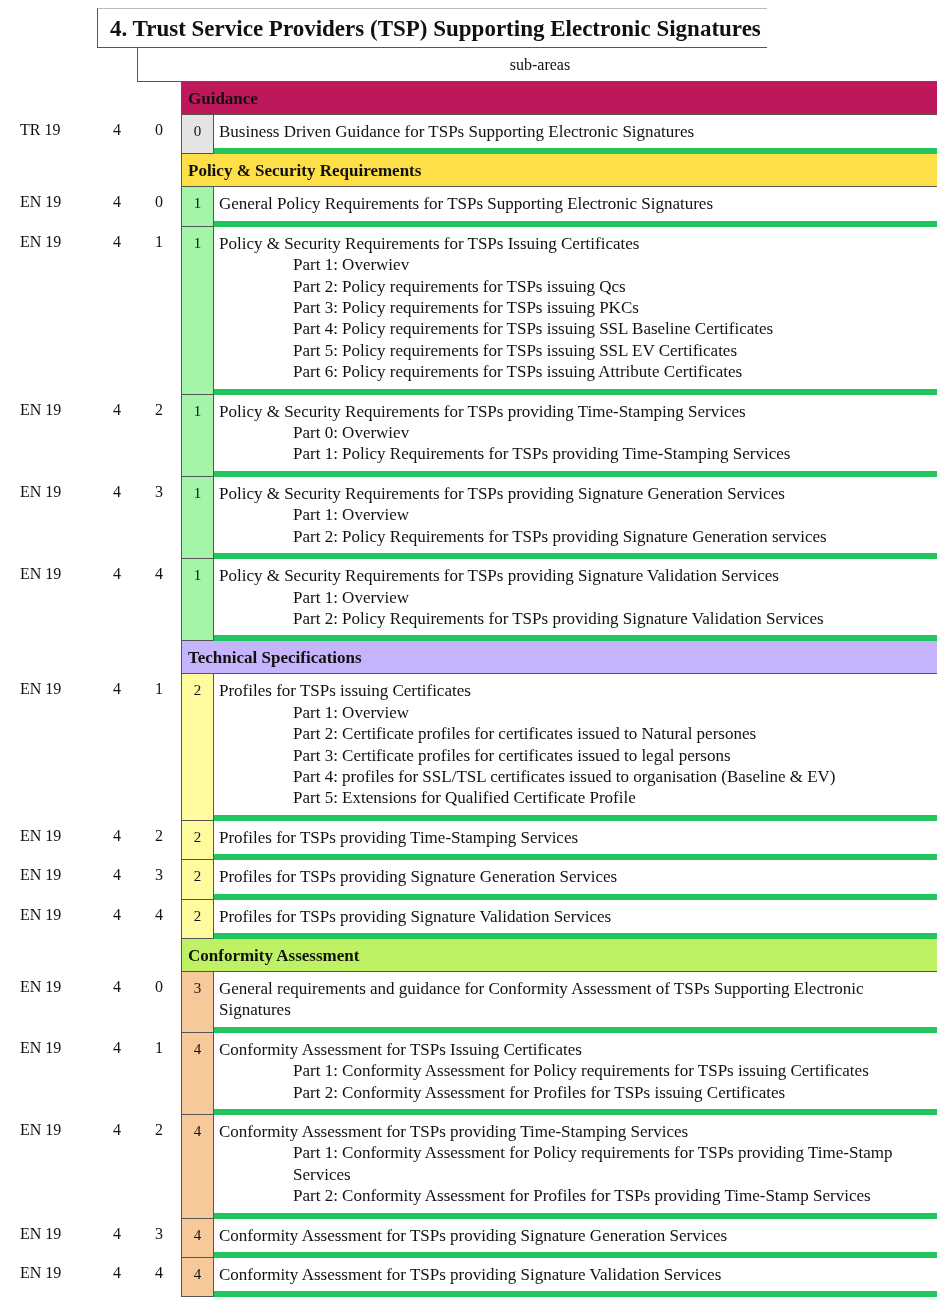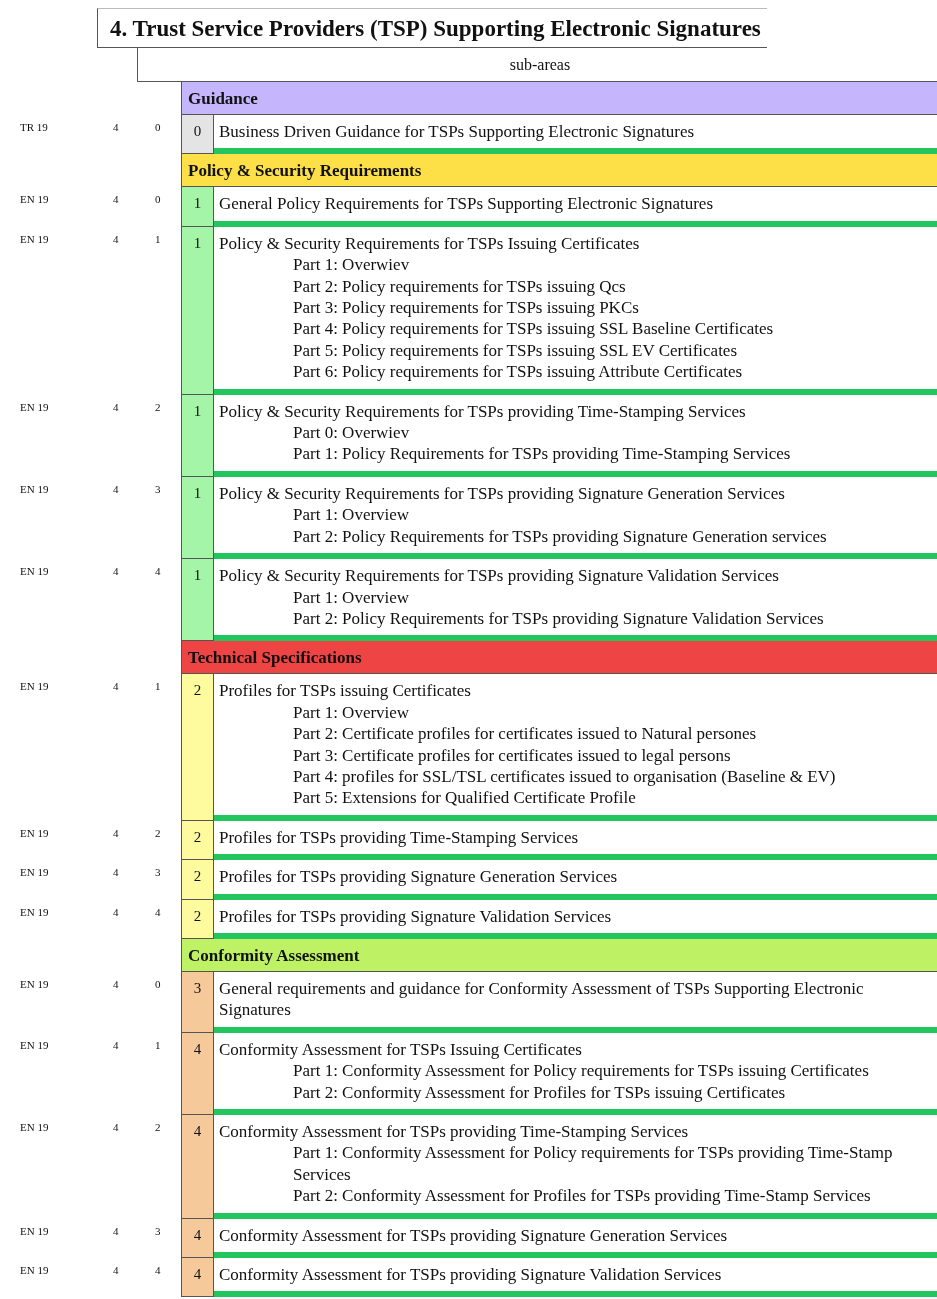--- a/index.html
+++ b/index.html
@@ -21,21 +21,21 @@
   }
   .grid { position: absolute; left: 0; top: 82px; width: 937px; }
   .sec-head {
     margin-left: 181px; width: 756px; box-sizing: border-box;
     border-left: 1px solid #555; border-bottom: 1px solid #555;
     font-weight: bold; font-size: 17px; padding-left: 6px;
     height: 33px; line-height: 33px;
   }
   .sec-head.big { font-size: 20px; height: 35px; line-height: 35px; }
   .row { display: flex; width: 937px; }
-  .ref { width: 181px; flex: 0 0 181px; position: relative; font-size: 11px; }
+  .ref { width: 181px; flex: 0 0 181px; position: relative; font-size: 16px; }
   .ref span { position: absolute; top: 6px; }
   .ref .code { left: 20px; }
   .ref .a { left: 113px; }
   .ref .b { left: 155px; }
   .cat {
     width: 33px; flex: 0 0 33px; box-sizing: border-box;
     border-left: 1px solid #555; border-right: 1px solid #555; border-bottom: 1px solid #555;
     text-align: center; font-size: 15px; padding-top: 8px;
   }
   .desc {
@@ -45,21 +45,21 @@
   .parts { padding-left: 74px; }
   .part { display: block; }
   .ital { font-style: italic; }
 </style>
 </head>
 <body>
 
 <div class="title-box">4. Trust Service Providers (TSP) Supporting Electronic Signatures</div>
 <div class="subareas-box">sub-areas</div>
 <div class="grid" id="grid">
-    <div class="sec-head" style="background: #c4b5fd;">Guidance</div>
+    <div class="sec-head" style="background: #be185d;">Guidance</div>
     <div class="row">
       <div class="ref">
         <span class="code">TR 19</span>
         <span class="a">4</span>
         <span class="b">0</span>
       </div>
       <div class="cat" style="background: rgb(228, 228, 228);">0</div>
       <div class="desc">
         <div>Business Driven Guidance for TSPs Supporting Electronic Signatures</div>
       </div>
@@ -133,21 +133,21 @@
       </div>
       <div class="cat" style="background: rgb(165, 245, 169);">1</div>
       <div class="desc">
         <div>Policy &amp; Security Requirements for TSPs providing Signature Validation Services</div>
         <div class="parts">
           <span class="part">Part 1: Overview</span>
           <span class="part">Part 2: Policy Requirements for TSPs providing Signature Validation Services</span>
         </div>
       </div>
     </div>
-    <div class="sec-head" style="background: #ef4444;">Technical Specifications</div>
+    <div class="sec-head" style="background: #c4b5fd;">Technical Specifications</div>
     <div class="row">
       <div class="ref">
         <span class="code">EN 19</span>
         <span class="a">4</span>
         <span class="b">1</span>
       </div>
       <div class="cat" style="background: rgb(253, 251, 158);">2</div>
       <div class="desc">
         <div>Profiles for TSPs issuing Certificates</div>
         <div class="parts">

